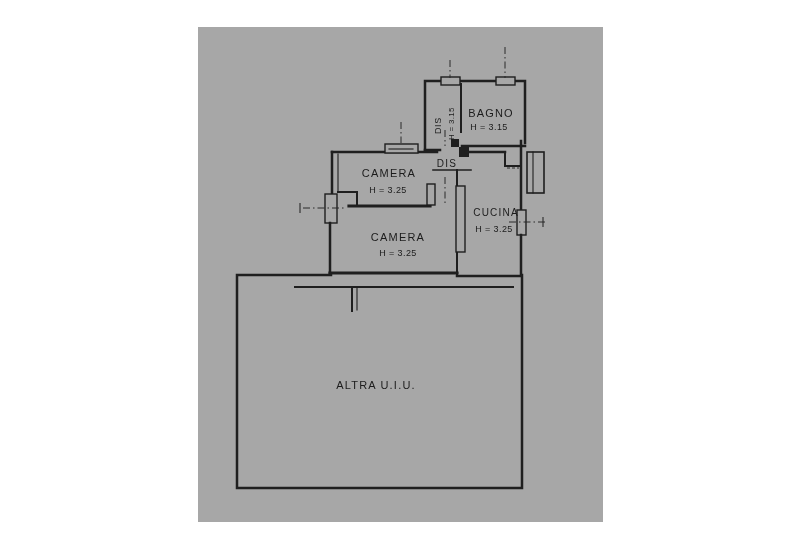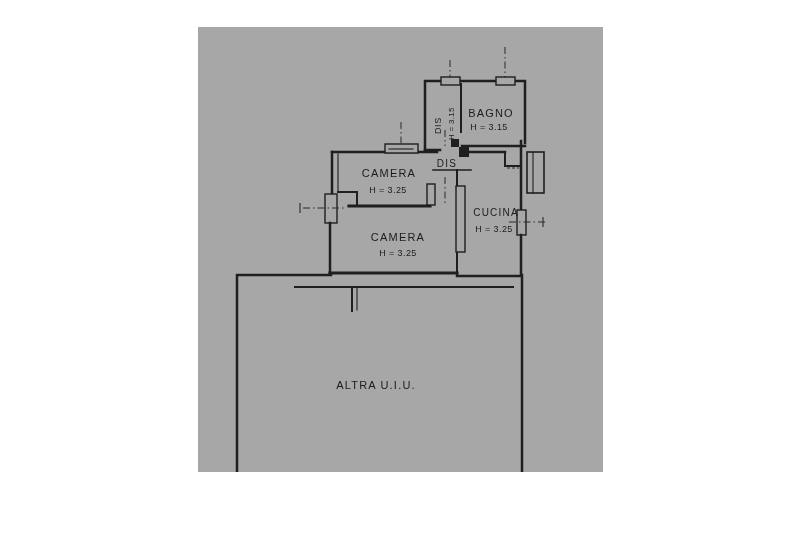--- a/index.html
+++ b/index.html
@@ -1,16 +1,16 @@
 <!DOCTYPE html>
 <html><head>
 <meta charset="utf-8">
 <style>
   html,body{margin:0;padding:0;background:#ffffff;}
-  .stage{position:relative;width:800px;height:472px;background:#ffffff;overflow:hidden;
+  .stage{position:relative;width:800px;height:550px;background:#ffffff;overflow:hidden;
          font-family:"Liberation Sans", sans-serif;}
   svg{position:absolute;left:0;top:0;}
   .plan{filter:blur(.3px);}
   .w{stroke:#1f1f1f;fill:none;stroke-linecap:square;}
   .sw1{stroke-width:1.1;} .sw15{stroke-width:1.6;} .sw2{stroke-width:2;}
   .sw25{stroke-width:2.5;} .sw3{stroke-width:3.2;}
   .opening{fill:#a7a7a7;stroke:#1f1f1f;stroke-width:1.4;}
   .jamb{fill:#1f1f1f;stroke:none;}
   .cl{stroke:#2a2a2a;stroke-width:1;fill:none;stroke-dasharray:7 3 1.5 3;}
   .tick{stroke:#2a2a2a;stroke-width:1.1;fill:none;}

